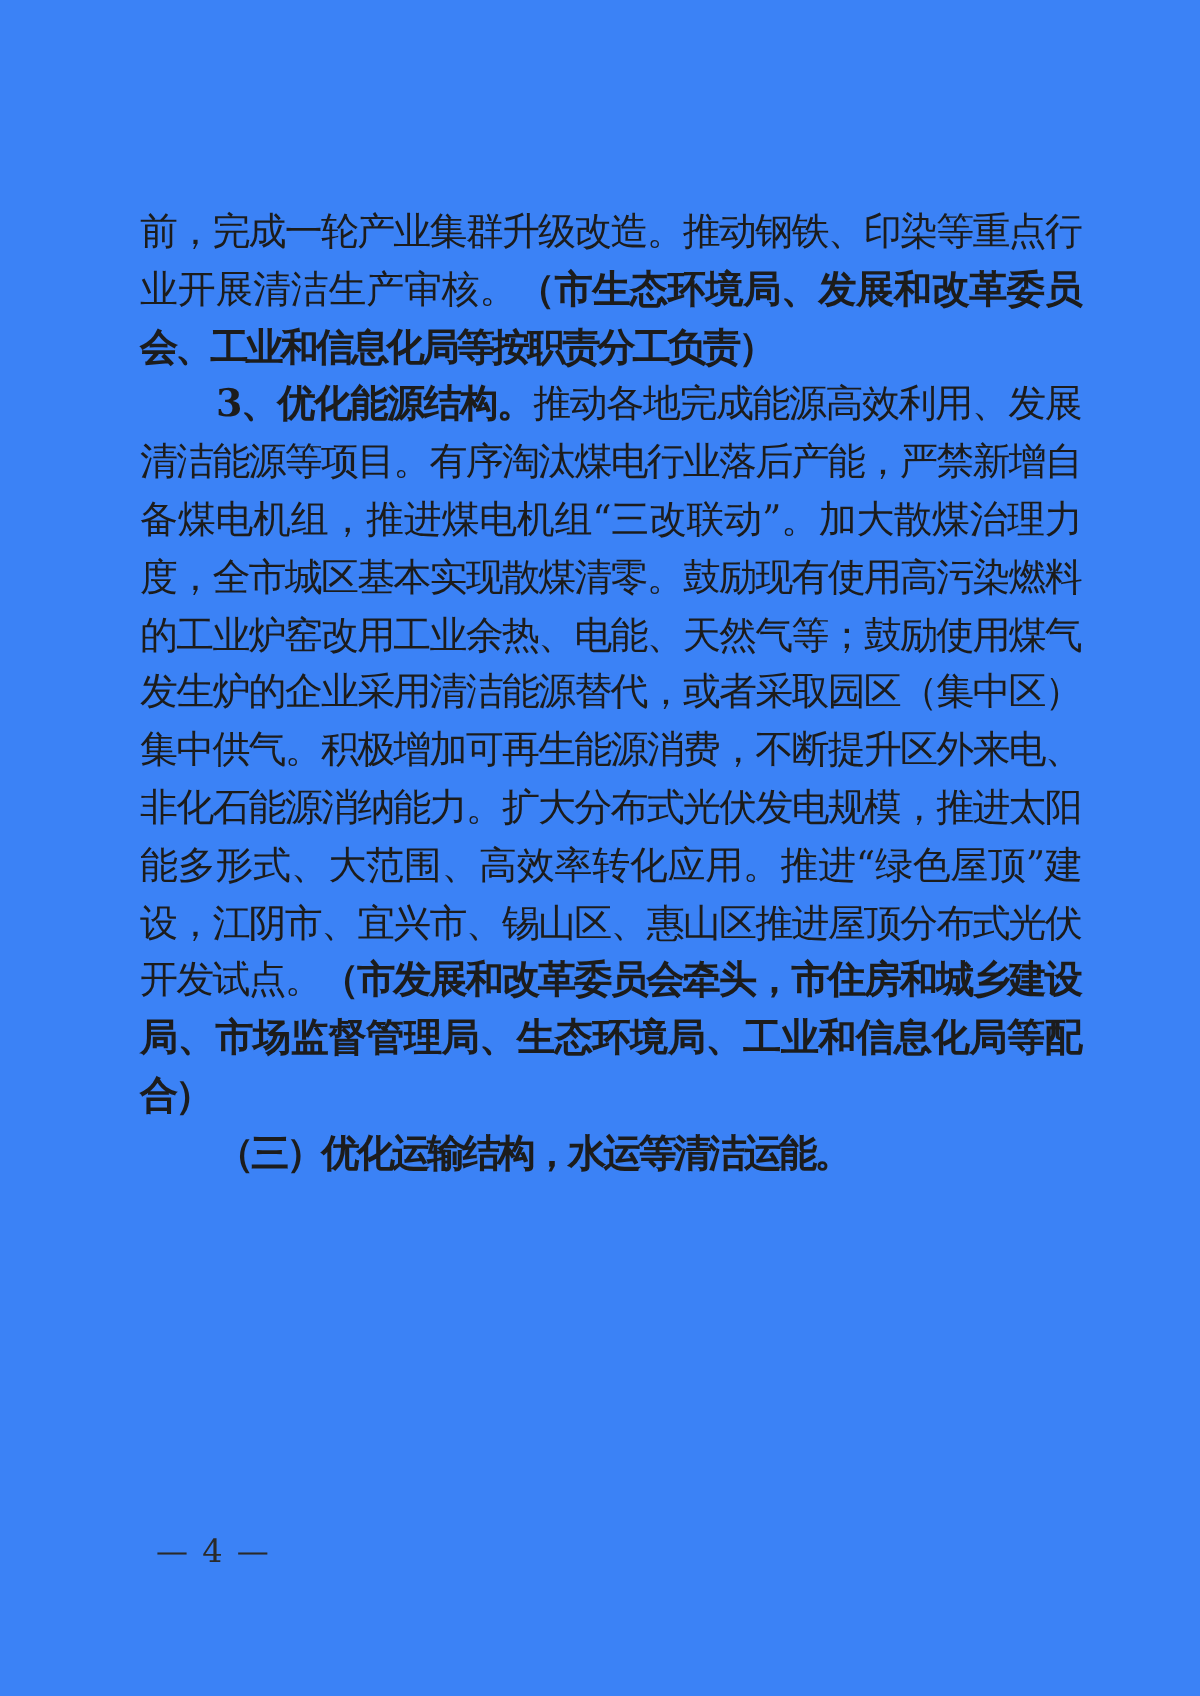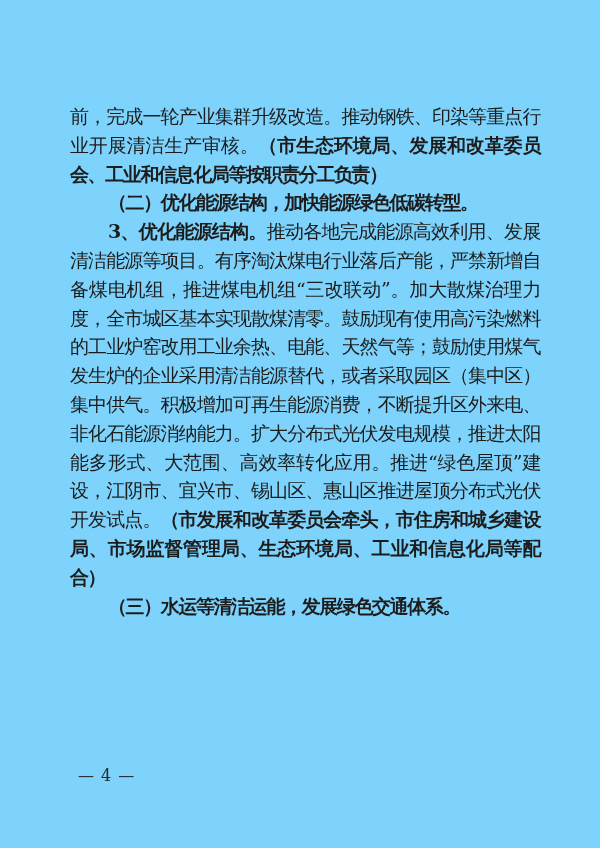--- a/index.html
+++ b/index.html
@@ -4,21 +4,21 @@
 <style>
   html, body {
     margin: 0;
     padding: 0;
     background: #ffffff;
   }
   .page {
     position: relative;
     width: 600px;
     height: 848px;
-    background: #7dd3fc;
+    background: #3b82f6;
     overflow: hidden;
     font-family: "DejaVu Serif", "Liberation Serif", serif;
     color: #1c1c1c;
   }
   .content {
     position: absolute;
     left: 70px;
     top: 102px;
     width: 470px;
     font-size: 19px;
@@ -51,23 +51,22 @@
   }
 </style>
 </head>
 <body>
 
 <div class="page">
   <div class="content">
 
     <p class="para"><span class="r">前，完成一轮产业集群升级改造。推动钢铁、印染等重点行业开展清洁生产审核。</span><span class="r bold">（市生态环境局、发展和改革委员会、工业和信息化局等按职责分工负责）</span></p>
 
-    <p class="para indent"><span class="r bold">（二）优化能源结构，加快能源绿色低碳转型。</span></p>
 
     <p class="para indent"><span class="r bold">3、优化能源结构。</span><span class="r">推动各地完成能源高效利用、发展清洁能源等项目。有序淘汰煤电行业落后产能，严禁新增自备煤电机组，推进煤电机组“三改联动”。加大散煤治理力度，全市城区基本实现散煤清零。鼓励现有使用高污染燃料的工业炉窑改用工业余热、电能、天然气等；鼓励使用煤气发生炉的企业采用清洁能源替代，或者采取园区（集中区）集中供气。积极增加可再生能源消费，不断提升区外来电、非化石能源消纳能力。扩大分布式光伏发电规模，推进太阳能多形式、大范围、高效率转化应用。推进“绿色屋顶”建设，江阴市、宜兴市、锡山区、惠山区推进屋顶分布式光伏开发试点。</span><span class="r bold">（市发展和改革委员会牵头，市住房和城乡建设局、市场监督管理局、生态环境局、工业和信息化局等配合）</span></p>
 
-    <p class="para indent"><span class="r bold">（三）水运等清洁运能，发展绿色交通体系。</span></p>
+    <p class="para indent"><span class="r bold">（三）优化运输结构，水运等清洁运能。</span></p>
 
 
   </div>
 
   <div class="footer">— 4 —</div>
 </div>
 
 </body></html>

